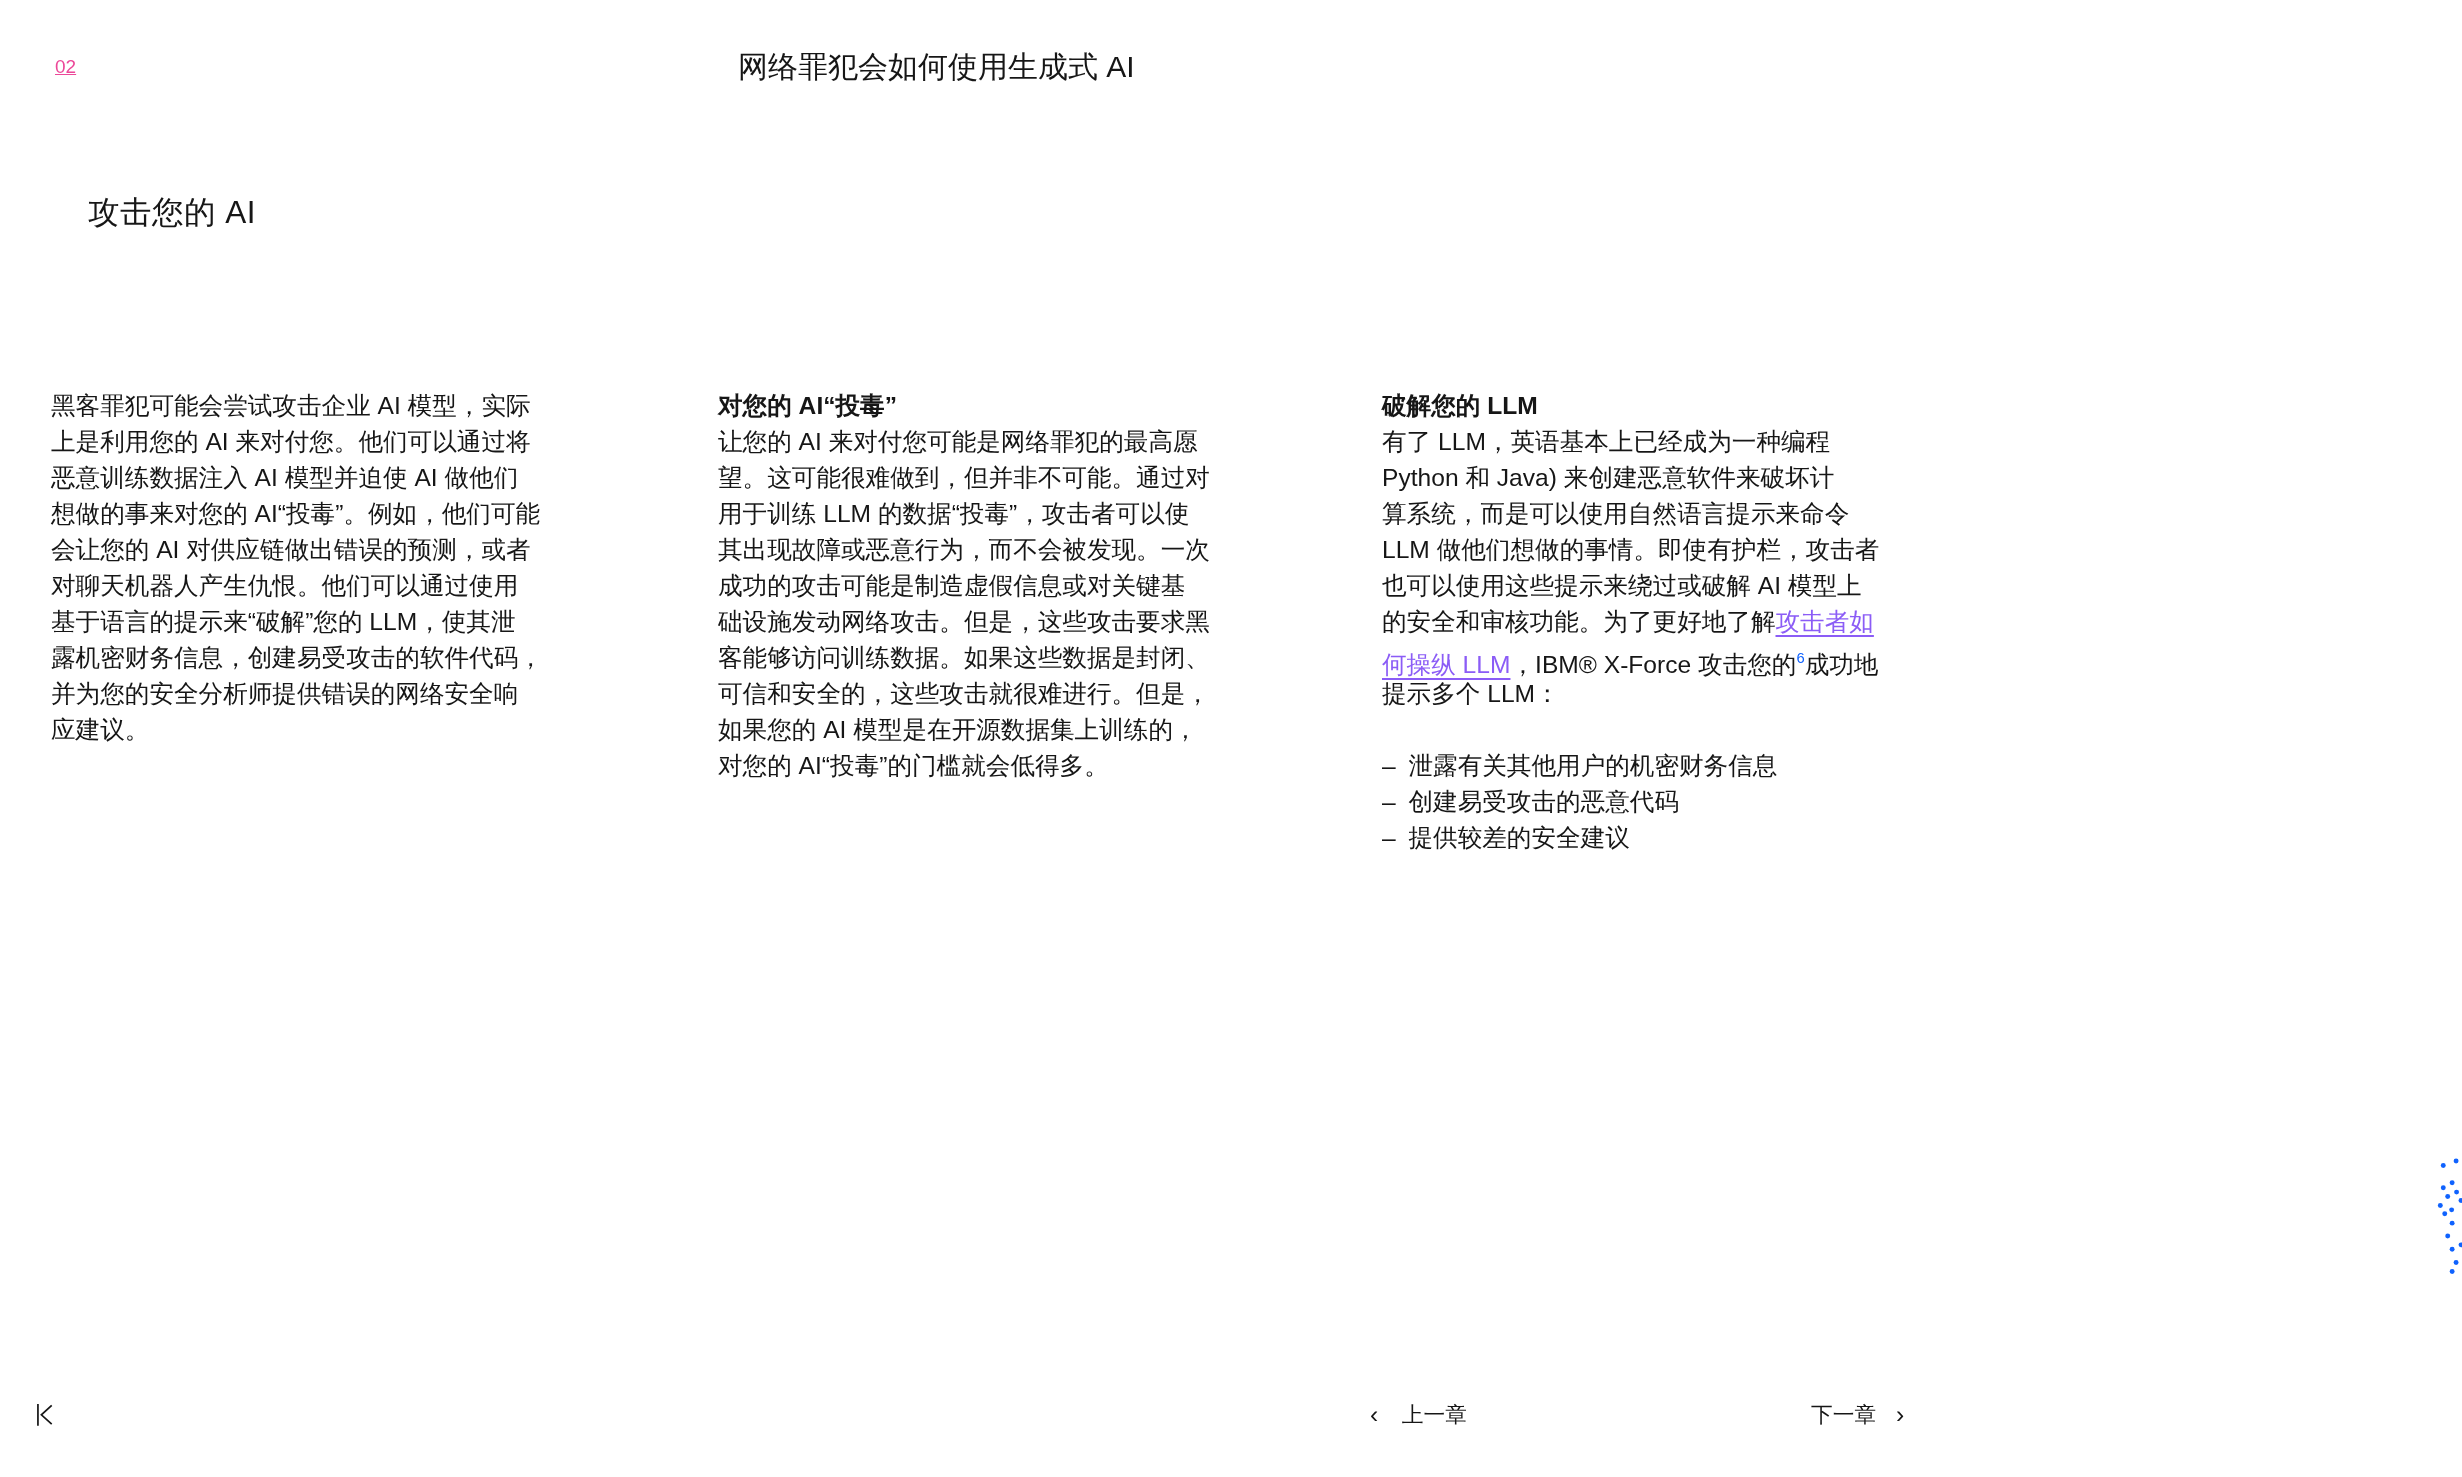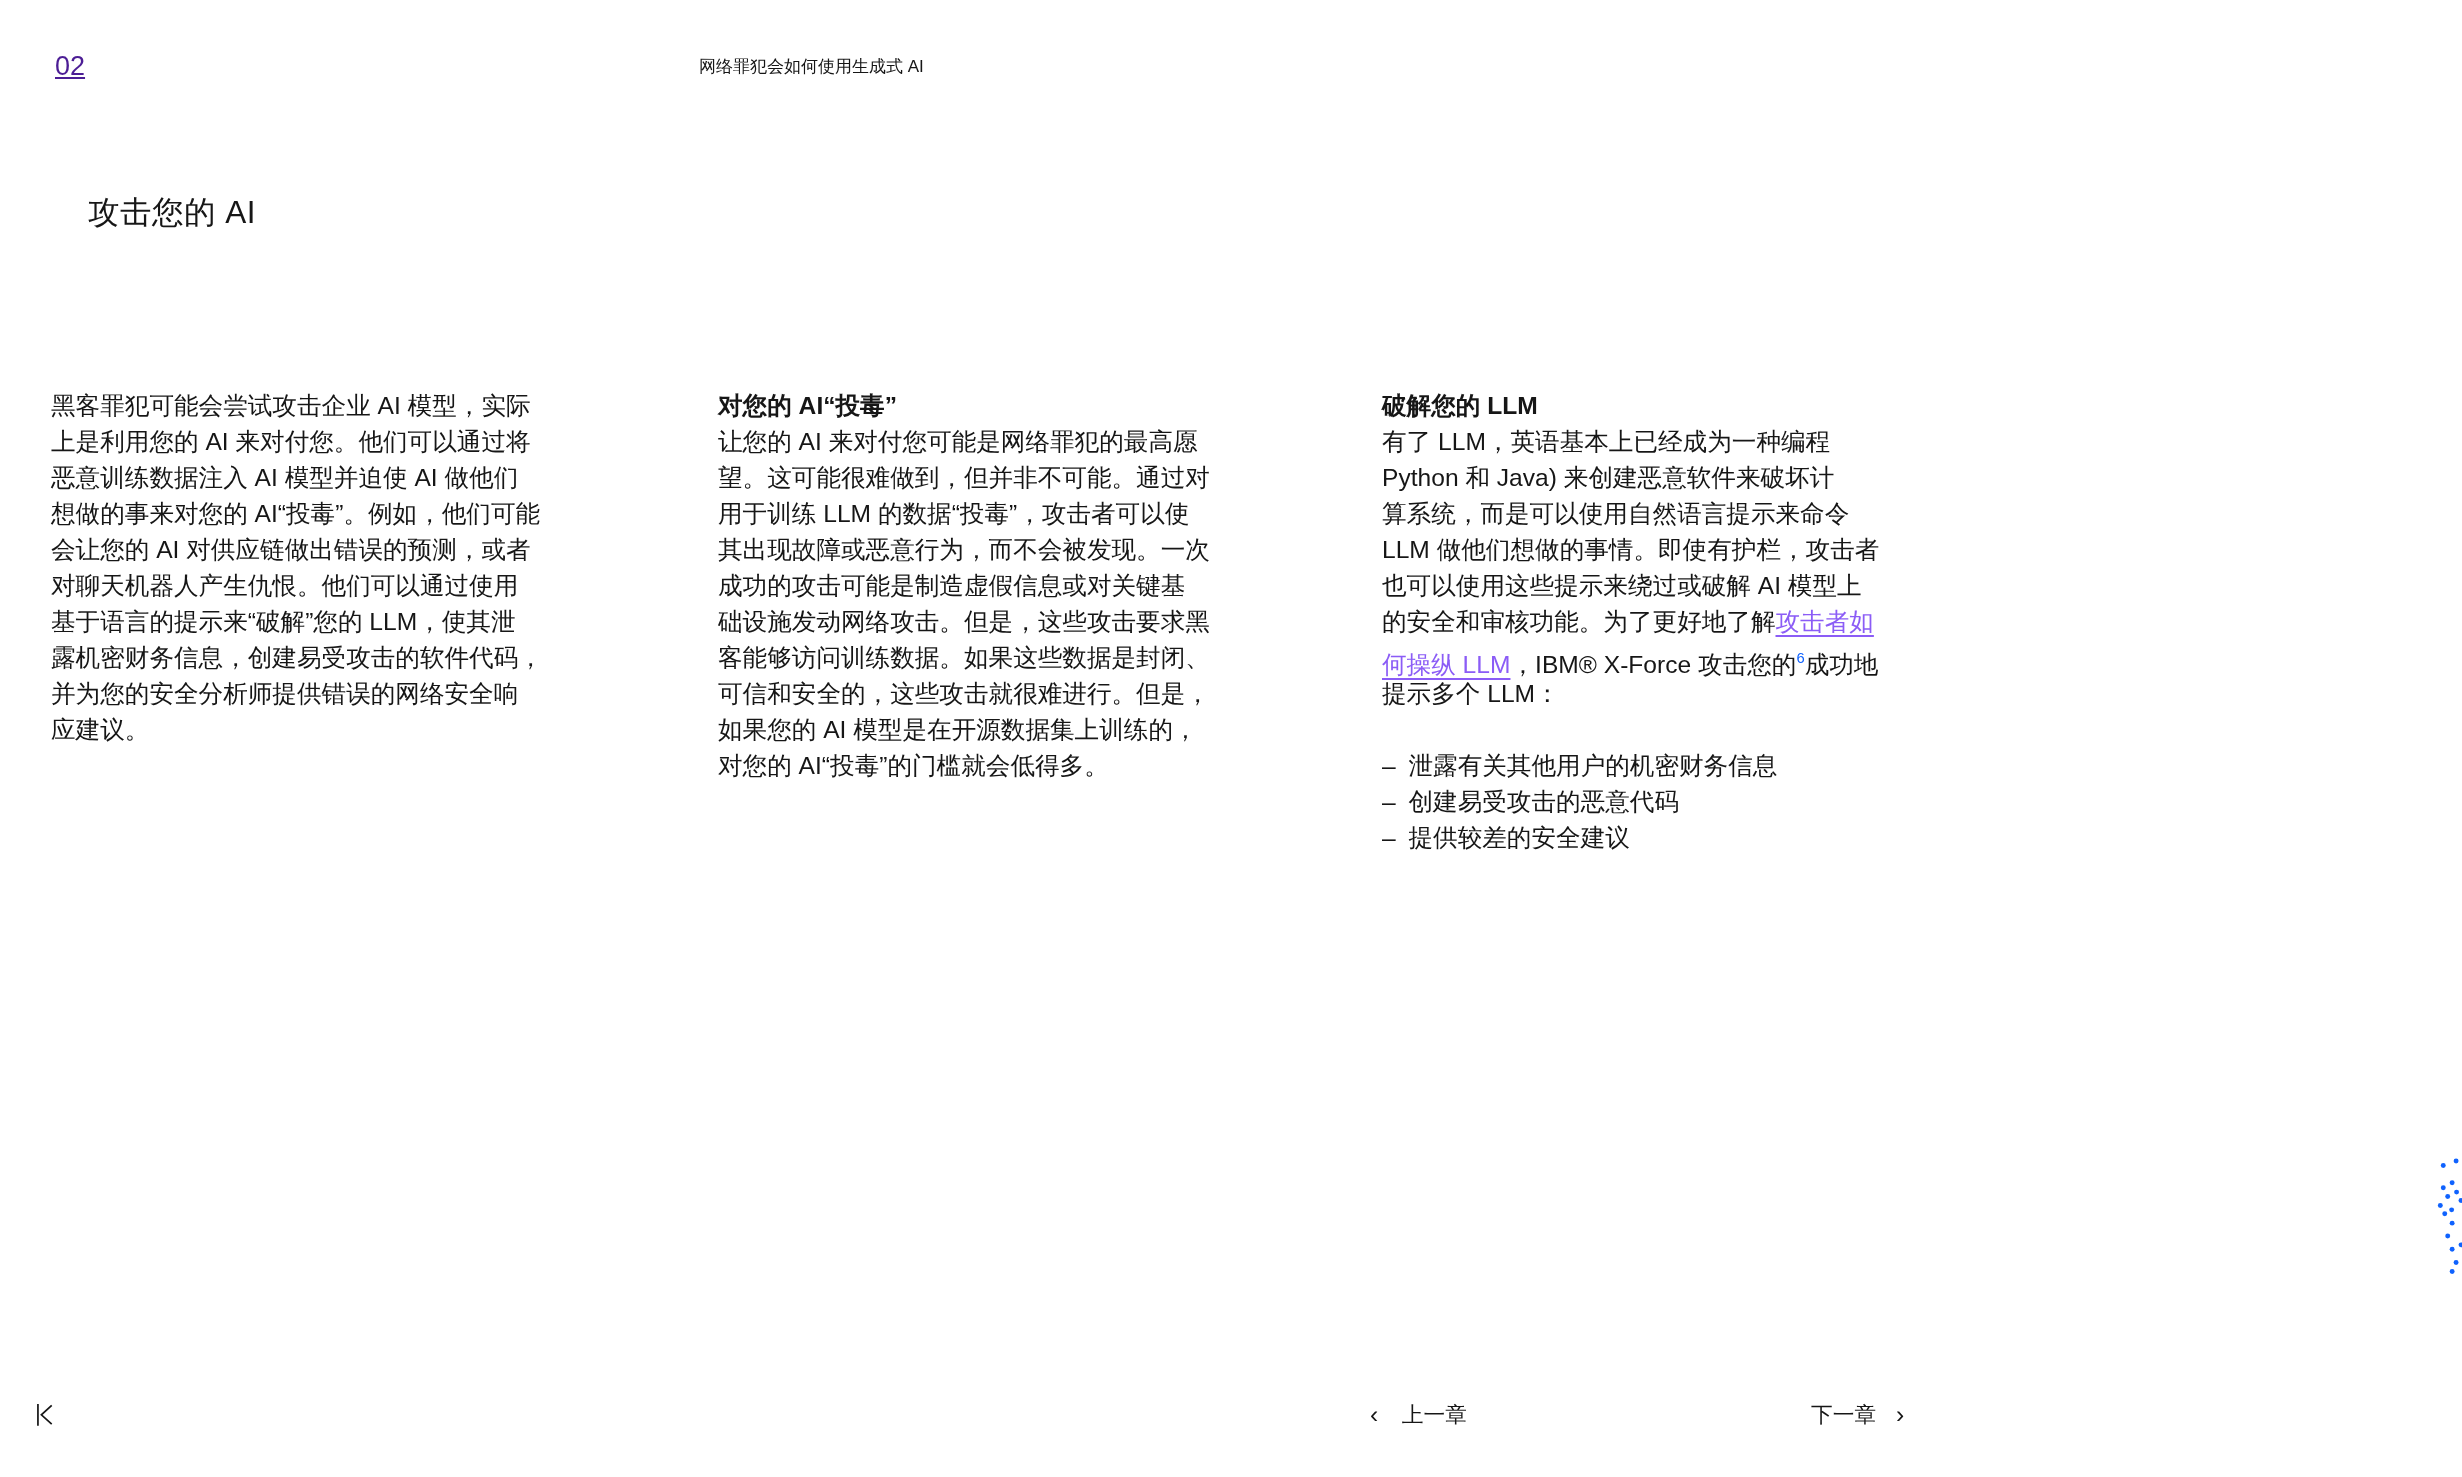--- a/index.html
+++ b/index.html
@@ -8,25 +8,25 @@
     width:2626px;
     height:1477px;
     background:#ffffff;
     font-family:"Liberation Sans","DejaVu Sans",sans-serif;
     color:#161616;
     overflow:hidden;
   }
   
   .section-number{
     position:absolute; left:55px; top:52px;
-    font-size:27px; line-height:29.5px; color:#4c1d95; font-weight:400;text-decoration:underline;
+    font-size:19px; line-height:29.5px; color:#ec4899; font-weight:400;text-decoration:underline;
   }
   .running-title{
-    position:absolute; left:699px; top:53px;
-    font-size:17px; line-height:28.6px; font-weight:400; white-space:pre;
+    position:absolute; left:738px; top:53px;
+    font-size:30px; line-height:28.6px; font-weight:400; white-space:pre;
   }
   .section-heading{
     position:absolute; left:51px; top:195px;
     font-size:31.5px; line-height:35px; font-weight:300; letter-spacing:0.5px; white-space:pre;margin-left:37px;
   }
   
   .col{position:absolute; top:388px; width:606px;}
   .col-left{left:51px;}
   .col-middle{left:718px;}
   .col-right{left:1382px;}

